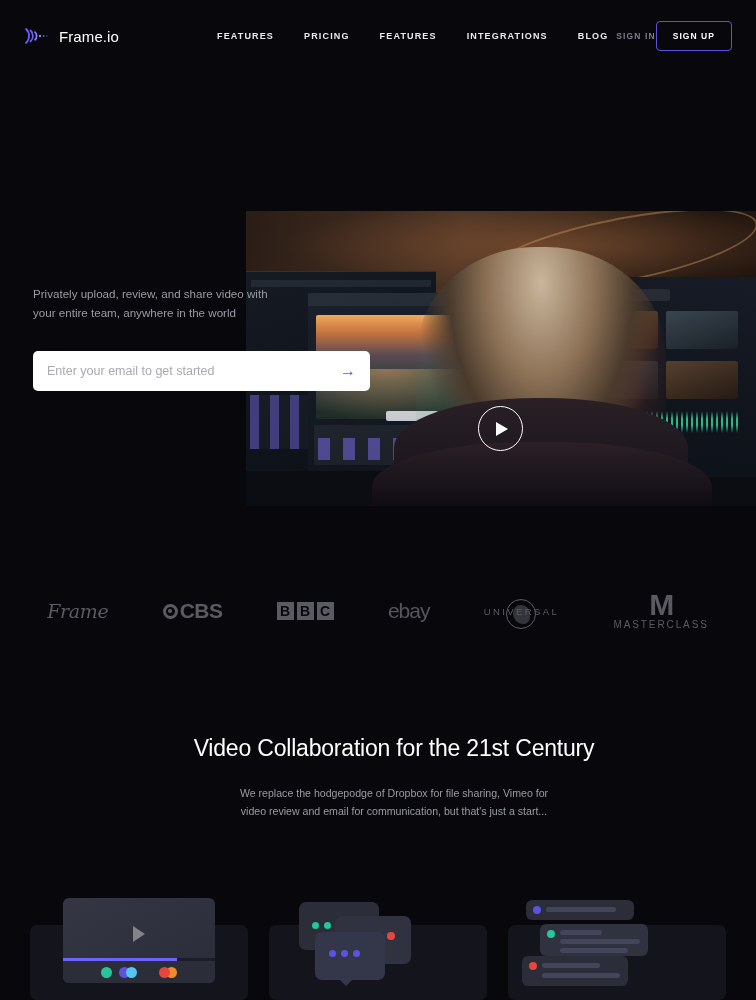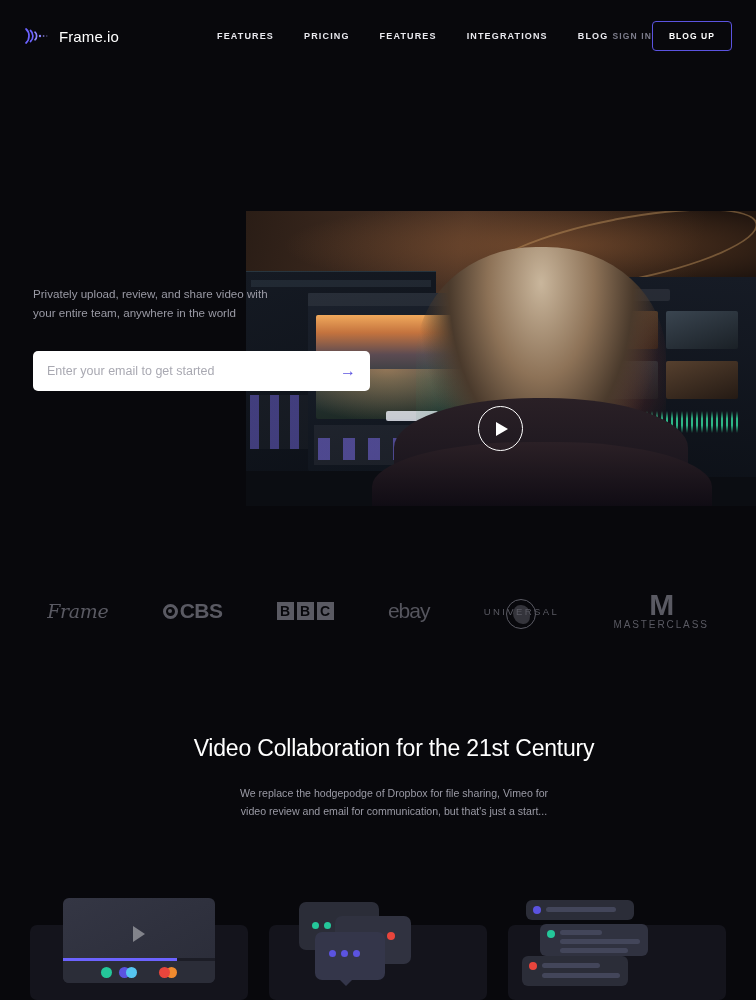--- a/index.html
+++ b/index.html
@@ -295,21 +295,21 @@
   <div class="nav-links">
     <a class="nav-link" href="#">FEATURES</a>
     <a class="nav-link" href="#">PRICING</a>
     <a class="nav-link" href="#">FEATURES</a>
     <a class="nav-link" href="#">INTEGRATIONS</a>
     <a class="nav-link" href="#">BLOG</a>
   </div>
 
   <div class="nav-right">
     <span class="signin">SIGN IN</span>
-    <button class="signup">BLOG UP</button>
+    <button class="signup">SIGN UP</button>
   </div>
 </div>
 
 <div class="hero">
 
   <div class="hero-media">
     <div class="hm wall"></div>
     <div class="hm mon-l"></div>
     <div class="hm mon-c">
       <div class="bar"></div>

